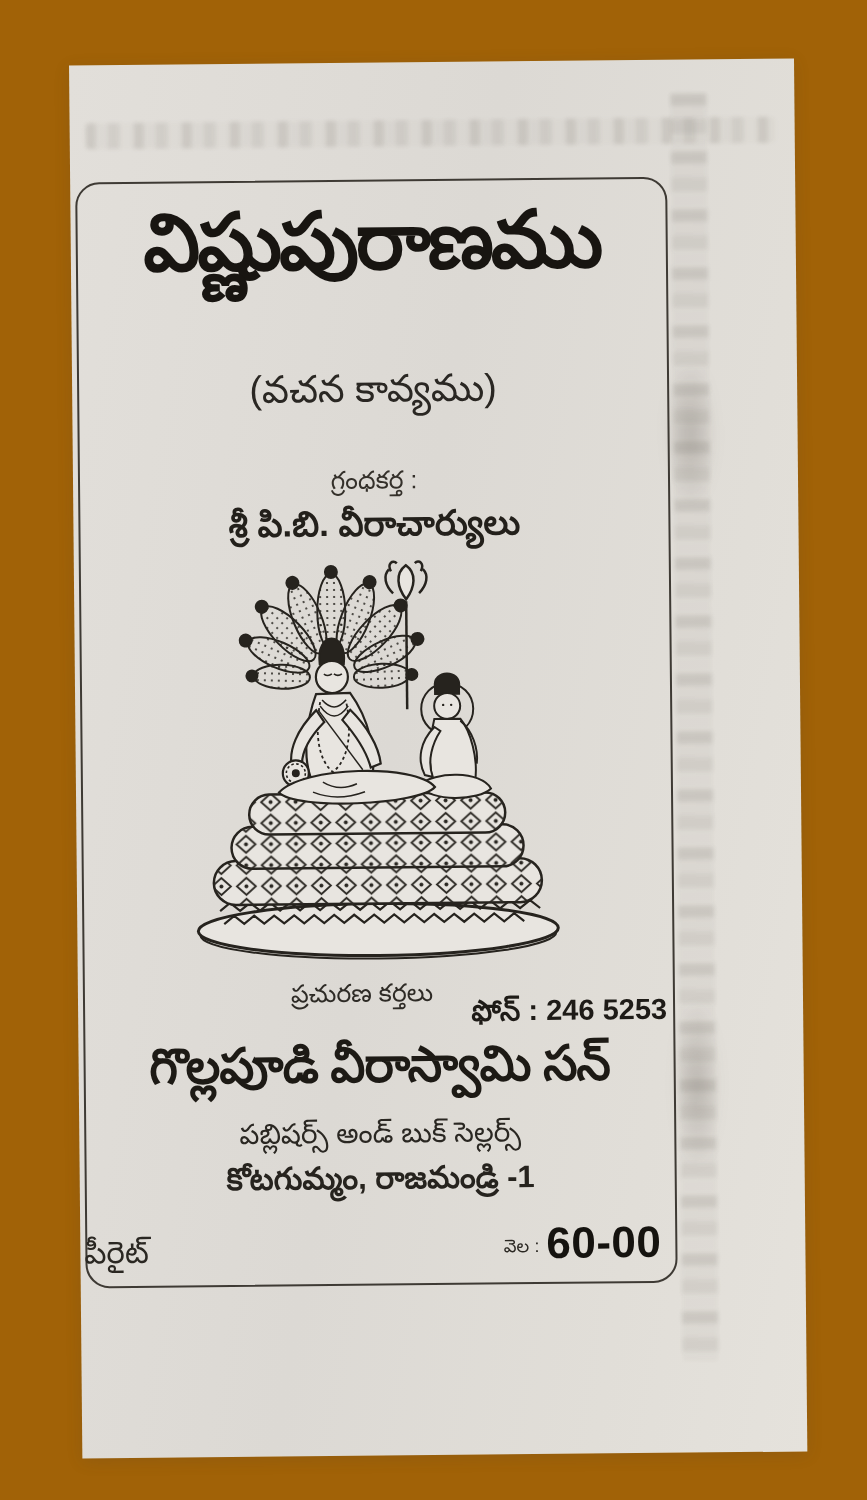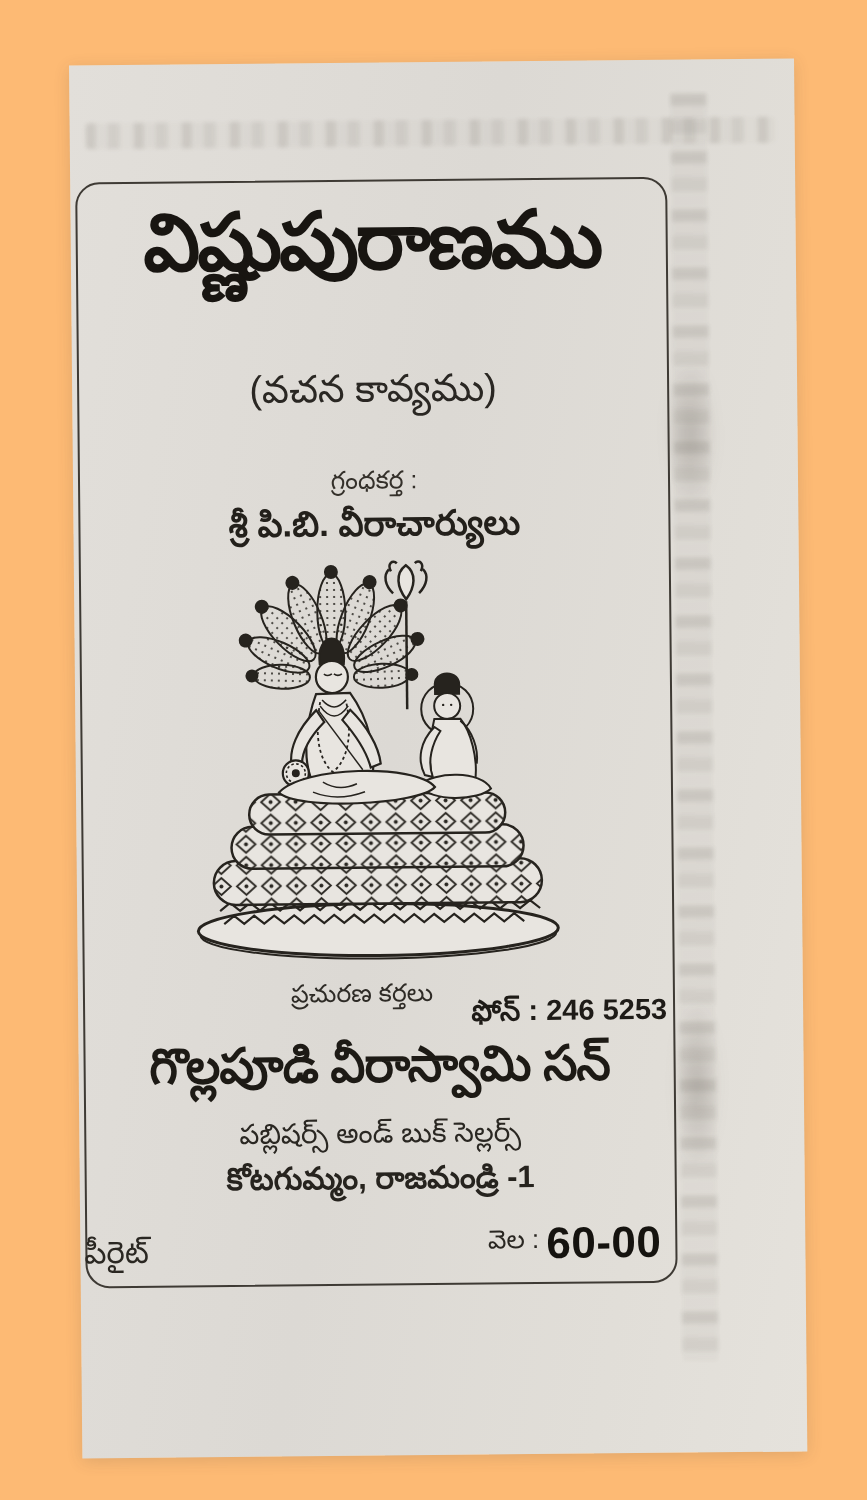--- a/index.html
+++ b/index.html
@@ -1,17 +1,17 @@
 <!DOCTYPE html>
 <html><head>
 <meta charset="utf-8">
 <style>
   html,body{margin:0;padding:0;background:#ffffff;}
   .stage{
-    position:relative;width:867px;height:1500px;background:#fdba74;overflow:hidden;
+    position:relative;width:867px;height:1500px;background:#a16207;overflow:hidden;
     font-family:"Liberation Sans", sans-serif;color:#26231f;
   }
   .page{
     position:absolute;left:69px;top:62px;width:725px;height:1393px;
     background:linear-gradient(100deg,#e2dfda 0%,#dcd9d4 45%,#e1ded8 78%,#e5e2dc 100%);
     box-shadow:0 3px 16px rgba(70,64,58,.16);
     transform:rotate(-0.55deg);
     transform-origin:50% 0;
   }
   
@@ -48,21 +48,21 @@
   .illus{position:absolute;left:100px;top:378px;width:388px;height:410px;}
 
   .pub-label{position:absolute;left:206px;top:797px;font-size:25px;color:#2e2b26;white-space:nowrap;}
   .phone{position:absolute;right:6px;top:814px;font-size:29px;font-weight:700;color:#1e1b17;white-space:nowrap;}
   .pub-name{top:855px;font-size:49px;font-weight:700;color:#1d1a15;letter-spacing:-1px;}
   .pub-type{top:936px;font-size:28px;color:#2a2722;}
   .address{top:979px;font-size:31px;font-weight:700;color:#26231e;}
 
   .copyright{position:absolute;left:-3px;top:1051px;font-size:31px;color:#2a2722;white-space:nowrap;}
   .price{position:absolute;right:14px;top:1038px;display:flex;align-items:flex-end;gap:7px;white-space:nowrap;}
-  .price-label{font-size:26px;padding-bottom:7px;color:#2a2722;}
+  .price-label{font-size:18px;padding-bottom:7px;color:#2a2722;}
   .price-value{font-size:44px;font-weight:800;letter-spacing:.5px;color:#15130f;}
 </style>
 </head>
 <body>
 
 <div class="stage">
   <div class="page">
 
     <div class="showthrough-top"></div>
     <div class="showthrough-right"></div>

